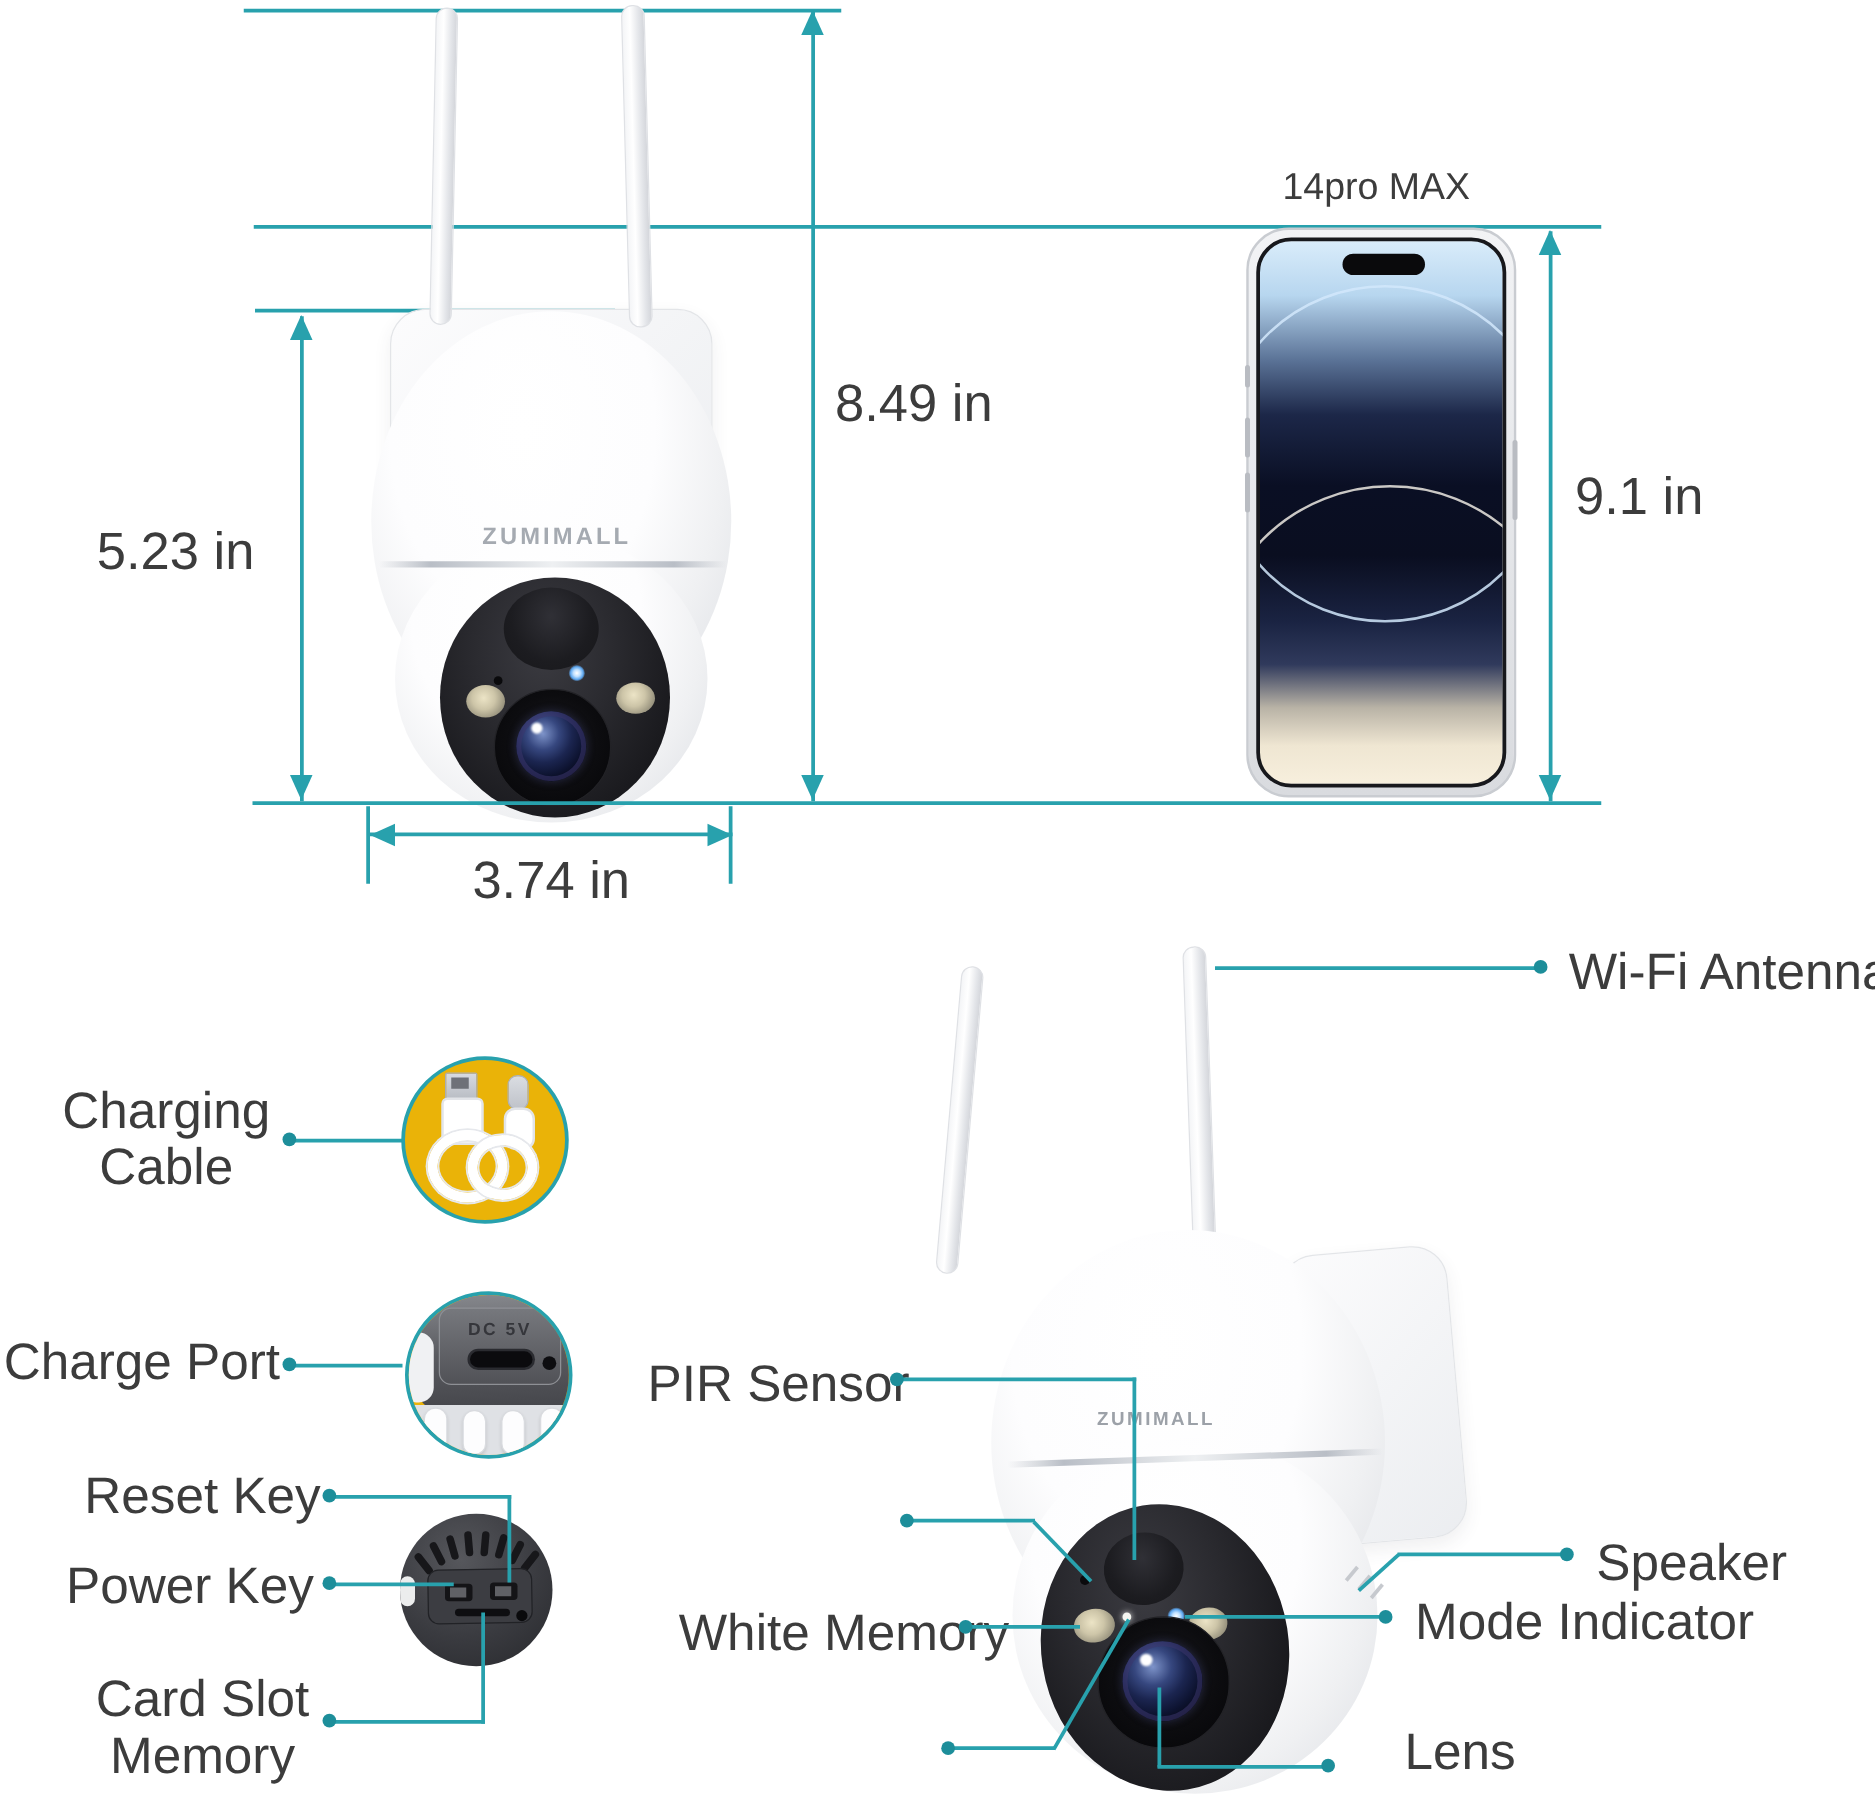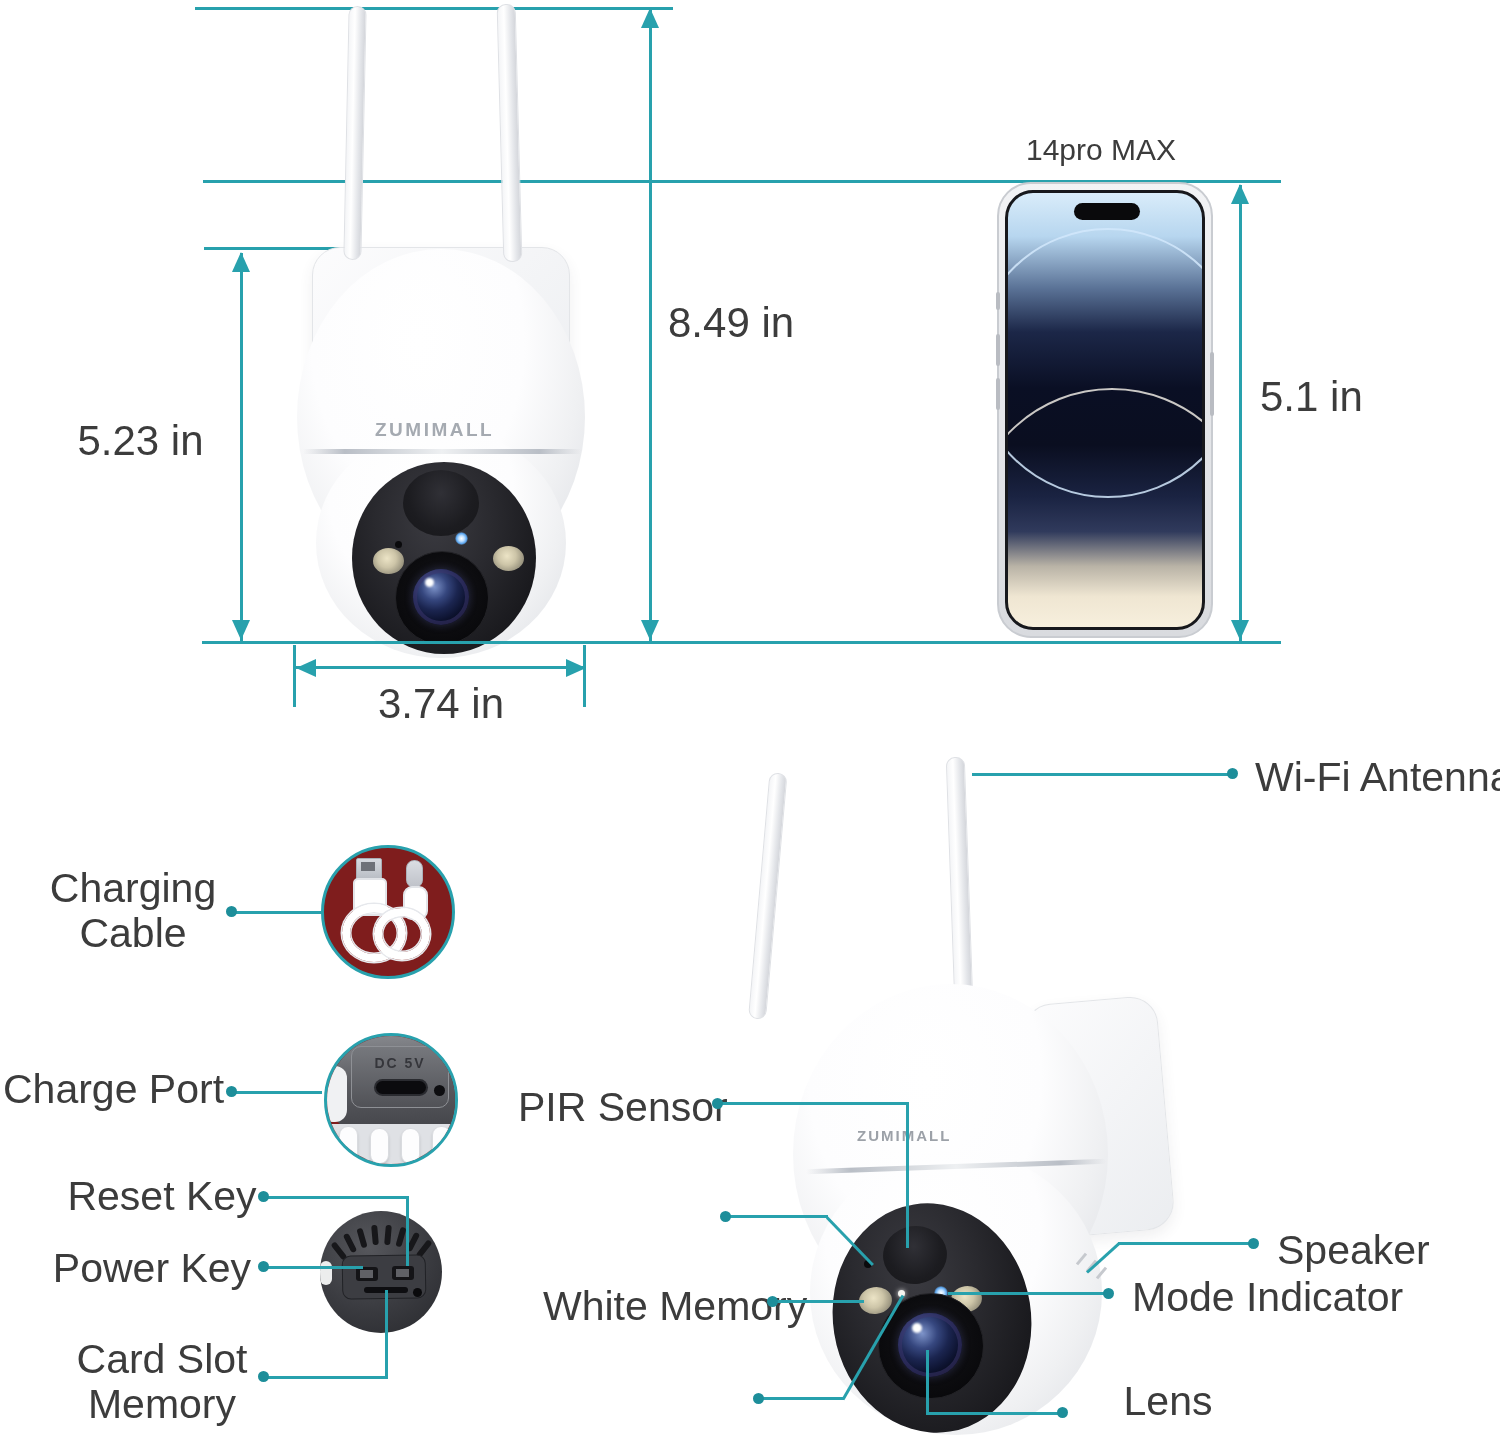--- a/index.html
+++ b/index.html
@@ -36,22 +36,22 @@
   .lens-outer{position:absolute;border-radius:50%;border:1px solid #222226;
     background:radial-gradient(circle at 50% 45%, #1c1c20 0%, #0c0c0f 55%, #050507 100%);}
   .iris{position:absolute;border-radius:50%;
     background:radial-gradient(circle at 38% 32%, #7d93c9 0%, #36477f 25%, #1b2550 45%, #0d1330 65%, #05060f 85%);
     box-shadow:inset 0 0 0 4px rgba(60,55,110,.55), 0 0 8px rgba(80,90,160,.35);}
   .spec{position:absolute;border-radius:50%;background:#ffffff;filter:blur(1px);}
   .seam{position:absolute;height:5px;
     background:linear-gradient(90deg, rgba(180,185,192,0) 0%, #b9bec6 15%, #eef0f2 50%, #b9bec6 85%, rgba(180,185,192,0) 100%);}
   .plate{position:absolute;border-radius:28px;border:1px solid #e3e5e8;
     background:linear-gradient(135deg,#fcfcfd,#ebedf0);box-shadow:0 6px 14px rgba(60,65,75,.08);}
-  .brand{position:absolute;font-weight:bold;color:#a5aab1;letter-spacing:2.5px;text-align:left;}
-  .circle-ring{position:absolute;border:3px solid var(--teal);border-radius:50%;background:#7f1d1d;overflow:hidden;}
+  .brand{position:absolute;font-weight:bold;color:#a5aab1;letter-spacing:2.5px;text-align:right;}
+  .circle-ring{position:absolute;border:3px solid var(--teal);border-radius:50%;background:#eab308;overflow:hidden;}
   .vent{position:absolute;background:#17171a;border-radius:3px;}
 </style>
 </head>
 <body>
 
 <div id="stage">
 
   <div class="hl" style="left:195px;top:7px;width:478px;"></div>
   <div class="hl" style="left:203px;top:180px;width:1078px;"></div>
   <div class="hl" style="left:204px;top:247px;width:288px;z-index:1;"></div>
@@ -63,21 +63,21 @@
   <div class="dim ctr" style="left:58px;top:417px;width:165px;">5.23 in</div>
 
   <div class="vl" style="left:649px;top:9px;height:632px;"></div>
   <div class="arr up" style="left:641px;top:8px;"></div>
   <div class="arr down" style="left:641px;top:620px;"></div>
   <div class="dim" style="left:668px;top:299px;">8.49 in</div>
 
   <div class="vl" style="left:1239px;top:185px;height:456px;"></div>
   <div class="arr up" style="left:1231px;top:184px;"></div>
   <div class="arr down" style="left:1231px;top:620px;"></div>
-  <div class="dim" style="left:1260px;top:373px;">5.1 in</div>
+  <div class="dim" style="left:1260px;top:373px;">9.1 in</div>
 
   <div class="vl" style="left:293px;top:645px;height:62px;"></div>
   <div class="vl" style="left:583px;top:645px;height:62px;"></div>
   <div class="hl" style="left:296px;top:666px;width:290px;"></div>
   <div class="arr left" style="left:296px;top:659px;"></div>
   <div class="arr right" style="left:566px;top:659px;"></div>
   <div class="dim ctr" style="left:341px;top:680px;width:200px;">3.74 in</div>
 
   <div class="plate" style="left:312px;top:247px;width:256px;height:225px;z-index:2;"></div>
   <div class="antenna" style="left:346px;top:6px;width:16px;height:252px;transform:rotate(1.2deg);z-index:3;"></div>

